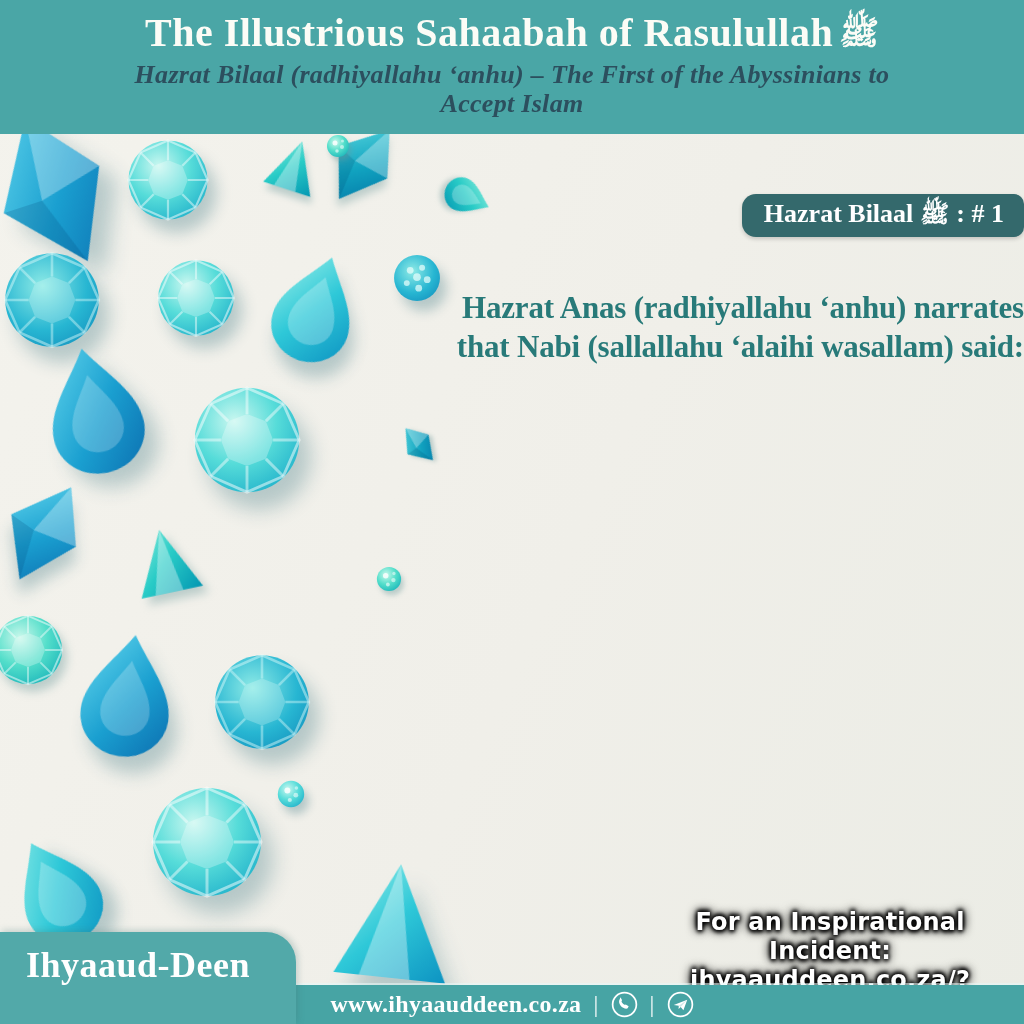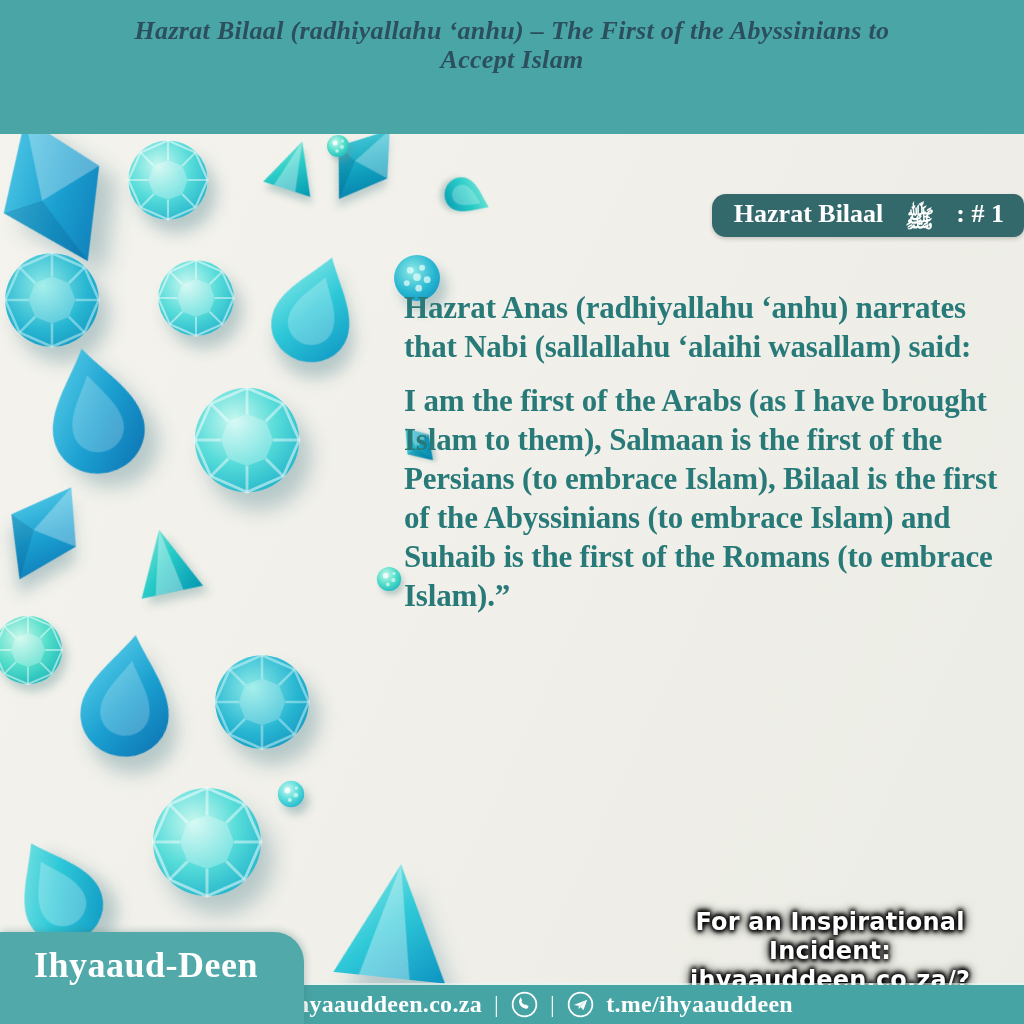--- a/index.html
+++ b/index.html
@@ -12,39 +12,39 @@
   .header{
     position:absolute;top:0;left:0;right:0;height:134px;z-index:5;
     background:#4aa6a6;text-align:center;
   }
   .header .title{
     margin-top:10px;font-size:40px;font-weight:bold;color:#fcfcf6;
     letter-spacing:.5px;line-height:46px;
   }
   .header .title .saw{font-size:33px;vertical-align:2px;margin-left:6px;}
   .header .subtitle{
-    margin:16px auto 0;width:760px;font-size:26px;font-weight:bold;font-style:italic;
+    margin:4px auto 0;width:760px;font-size:26px;font-weight:bold;font-style:italic;
     color:#2c4f5e;line-height:29px;letter-spacing:.3px;
   }
   
   .gemfield{position:absolute;left:0;top:0;z-index:1;}
   .gm{filter:drop-shadow(8px 12px 7px rgba(108,150,158,.45));}
   .gm2{filter:drop-shadow(5px 8px 5px rgba(108,150,158,.4)) hue-rotate(-8deg);}
   
   .badge{
     position:absolute;top:194px;right:0;z-index:6;
     background:#34696c;color:#fff;border-radius:14px 10px 10px 14px;
     padding:5px 20px 8px 22px;font-size:26px;font-weight:bold;
-    display:flex;align-items:flex-end;gap:22px;box-shadow:0 2px 4px rgba(0,0,0,.18);
+    display:flex;align-items:center;gap:7px;box-shadow:0 2px 4px rgba(0,0,0,.18);
   }
   .badge .ra{font-size:24px;line-height:20px;}
   
   .quote{
     position:absolute;left:404px;top:288px;width:620px;z-index:3;
-    text-align:left;color:#287a79;
+    text-align:right;color:#287a79;
   }
   .quote p{margin:0 0 15px 0;font-size:31px;line-height:39px;font-weight:bold;letter-spacing:-.2px;}
   .quote .citation{font-size:21px;line-height:26px;font-style:italic;margin-top:-2px;}
   
   .incident{
     position:absolute;right:6px;top:908px;width:376px;z-index:4;text-align:center;
     font-family:"DejaVu Sans",sans-serif;font-weight:bold;color:#fff;
     font-size:24px;line-height:29px;letter-spacing:.2px;
     text-shadow:0 0 4px #000,0 0 8px #000,0 0 12px #000,0 2px 4px #000,0 -2px 4px #000;
   }
@@ -53,21 +53,21 @@
     position:absolute;left:0;right:0;bottom:0;height:39px;z-index:6;
     background:#47a4a4;color:#fff;display:flex;align-items:center;justify-content:center;
     gap:12px;font-size:24px;font-weight:bold;letter-spacing:.3px;
     box-shadow:0 -2px 0 rgba(230,248,248,.55);
   }
   .footerbar .sep{font-weight:normal;opacity:.95;}
   .footerbar .cicon{display:inline-flex;vertical-align:middle;}
   
   .logoblock{
     position:absolute;left:0;bottom:0;width:296px;height:92px;z-index:7;
-    background:#52a9a9;border-radius:0 30px 0 0;padding-left:8px;
+    background:#52a9a9;border-radius:0 30px 0 0;padding-left:0;
     box-shadow:2px -2px 6px rgba(60,110,110,.25);
   }
   .logoblock .lg-title{
     margin:12px 0 0 26px;font-size:36px;font-weight:bold;color:#fff;letter-spacing:.5px;
   }
   .logoblock .lg-tag{
     margin:3px 0 0 26px;font-size:16px;font-weight:bold;font-style:italic;color:#f4fbfa;
     letter-spacing:.2px;
   }
 </style>
@@ -166,32 +166,34 @@
     <use href="#roundD" class="gm" transform="translate(262,702) scale(1.3)"></use>
     <use href="#spark" class="gm2" transform="translate(389,579) scale(0.55)"></use>
     <use href="#round" class="gm" transform="translate(207,842) scale(1.5)"></use>
     <use href="#pear" class="gm" transform="translate(57,892) rotate(-28) scale(1.15)"></use>
     <use href="#cone" class="gm" transform="translate(394,932) rotate(6) scale(1.7)"></use>
     <use href="#spark" class="gm" transform="translate(291,794) scale(0.6)"></use>
     <use href="#kite" class="gm2" transform="translate(418,446) rotate(-35) scale(0.42)"></use>
   </svg>
 
   <div class="header">
+    <div class="title">
+      <span>The Illustrious Sahaabah of Rasulullah</span><span class="saw">ﷺ</span>
+    </div>
     <div class="subtitle">Hazrat Bilaal (radhiyallahu ‘anhu) – The First of the Abyssinians to Accept Islam</div>
   </div>
 
   <div class="badge">
     <span>Hazrat Bilaal</span>
     <span class="ra">ﷺ</span>
     <span>: # 1</span>
   </div>
 
   <div class="quote">
     <p>Hazrat Anas (radhiyallahu ‘anhu) narrates that Nabi (sallallahu ‘alaihi wasallam) said:</p>
-    <p>I am the first of the Arabs (as I have brought Islam to them), Salmaan is the first of the Persians (to embrace Islam), Bilaal is the first of the Abyssinians (to embrace Islam) and Suhaib is the first of the Romans (to embrace Islam).”</p>
   </div>
 
   <div class="incident">
     <div>For an Inspirational Incident:</div>
     <div>ihyaauddeen.co.za/?p=23873</div>
   </div>
 
   <div class="footerbar">
     <span>www.ihyaauddeen.co.za</span>
     <span class="sep">|</span>
@@ -202,20 +204,19 @@
       </svg>
     </span>
     <span class="sep">|</span>
     <span class="cicon">
       <svg width="27" height="27" viewBox="-14 -14 28 28">
         <circle r="12.3" fill="none" stroke="#fff" stroke-width="1.8"></circle>
         <polygon points="-7,0.5 7,-5 3,6 0.2,2.6 -2,4.6 -1.8,1.4" fill="#fff"></polygon>
         <polygon points="-1.8,1.4 7,-5 0.2,2.6" fill="#cfeaea"></polygon>
       </svg>
     </span>
-    <span>t.me/ihyaauddeen</span>
   </div>
 
   <div class="logoblock">
     <div class="lg-title">Ihyaaud-Deen</div>
   </div>
 
 </div>
 
 </body></html>

